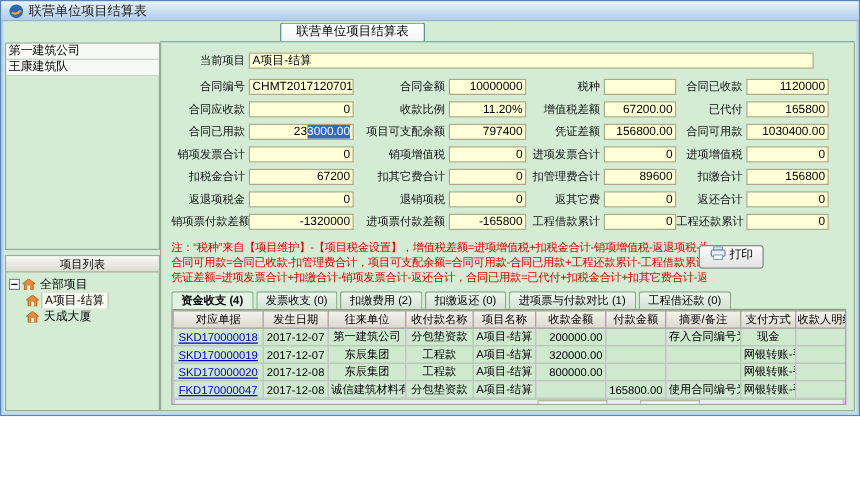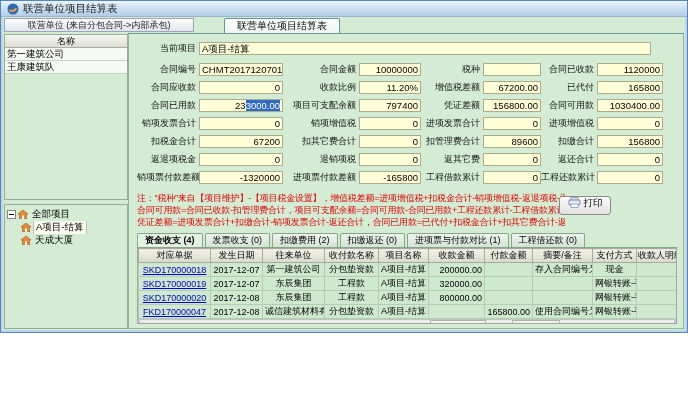--- a/index.html
+++ b/index.html
@@ -66,27 +66,26 @@
   <div class="titlebar">
     <svg class="ticon" viewBox="0 0 12 12">
         <circle cx="6" cy="6" r="5.5" fill="#2a6ab0"></circle>
         <path d="M2.5 7 Q6 9.5 9.5 5.5" stroke="#f0a030" stroke-width="2" fill="none"></path>
       </svg>
     <span class="titletext">联营单位项目结算表</span>
   </div>
   <div class="body">
 
     <div class="leftpanel">
-      <div class="lp-header">联营单位 (来自分包合同-&gt;内部承包)</div>
       <div class="lp-sec1">
-        <div class="colhead">名称</div>
         <div class="unit-row"><span>第一建筑公司</span></div>
         <div class="unit-row"><span>王康建筑队</span></div>
       </div>
       <div class="lp-sec2">
+        <div class="colhead">项目列表</div>
         <div class="tree">
           <div class="tree-row">
             <span class="expander"></span>
             <svg class="home" viewBox="0 0 10 9">
                 <path d="M5 0 L10 4 L8.5 4 L8.5 9 L1.5 9 L1.5 4 L0 4 Z" fill="#e8893a" stroke="#9a5510" stroke-width="0.6"></path>
                 <rect x="4" y="5.5" width="2" height="3.5" fill="#fff"></rect>
               </svg>
             <span class="lbl">全部项目</span>
           </div>
           <div class="tree-row child selected">

